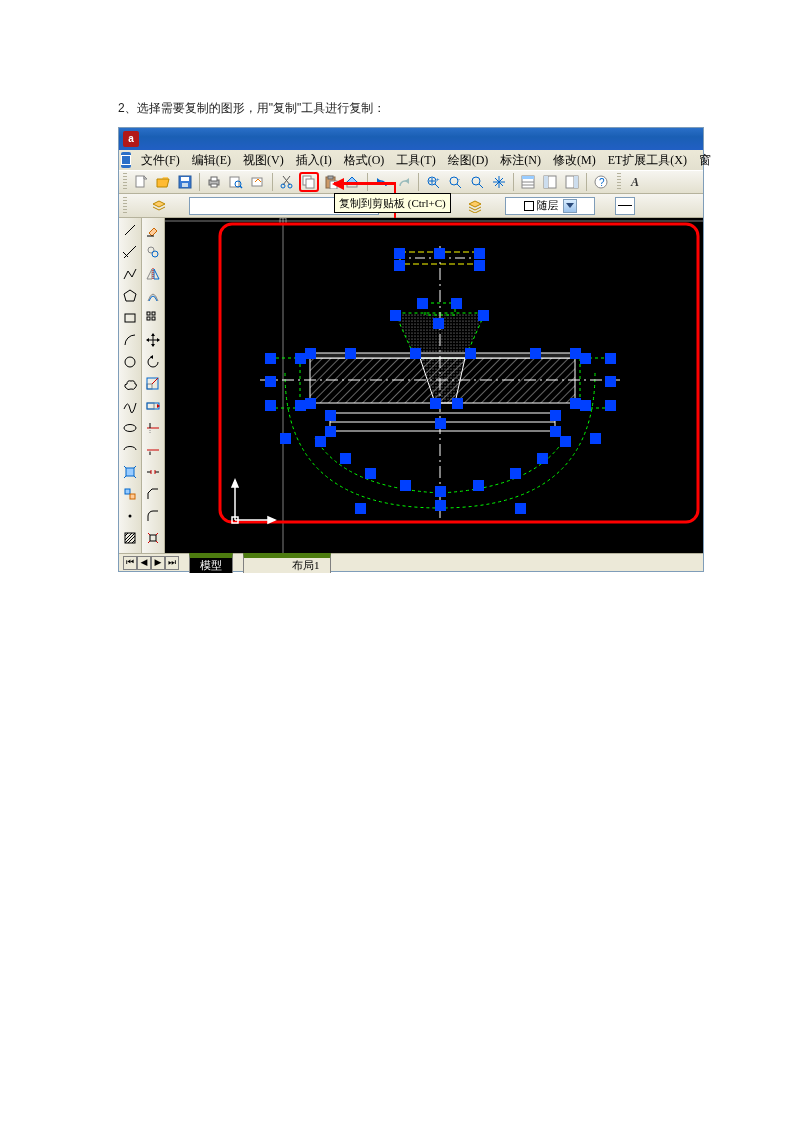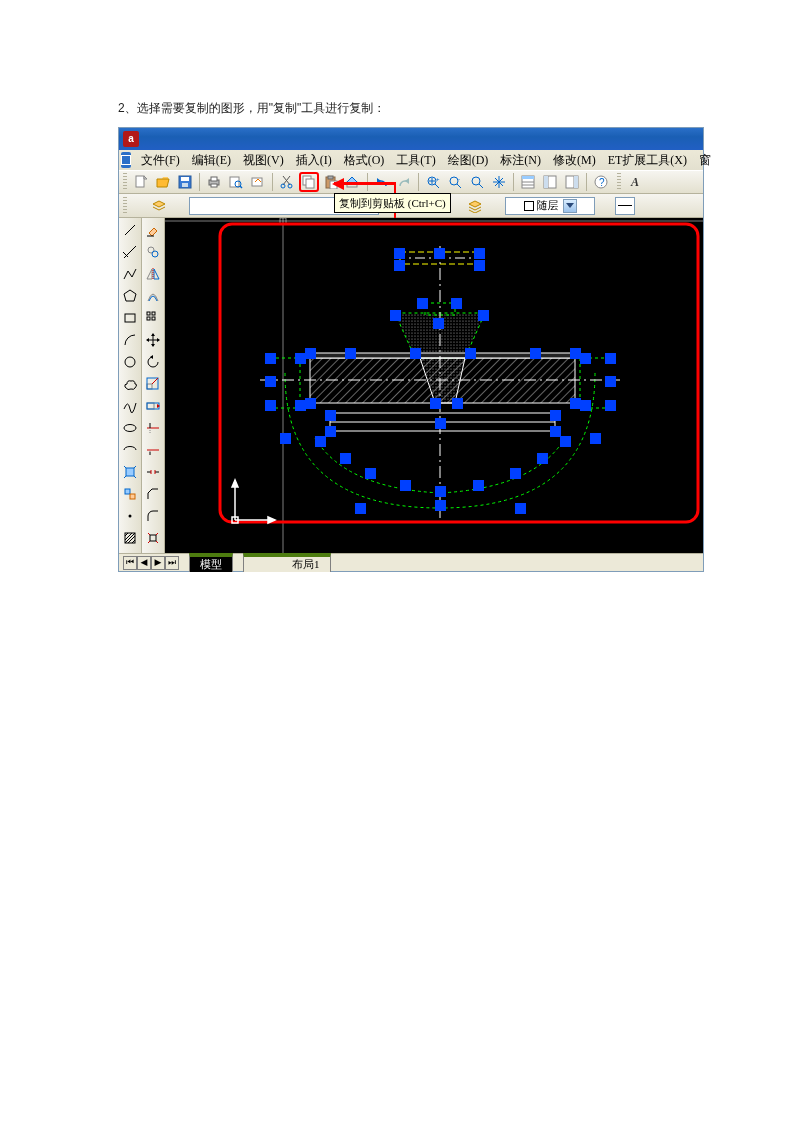--- a/index.html
+++ b/index.html
@@ -28,21 +28,21 @@
   .dd-arrow::after{content:"";border-left:4px solid transparent;border-right:4px solid transparent;border-top:5px solid #2a4a7a;}
   .workarea{display:flex;height:335px;background:#ece9d8;}
   .palette{width:23px;background:linear-gradient(90deg,#f6f5f0,#e3e0cf);border-right:1px solid #b5b29c;display:flex;flex-direction:column;align-items:center;padding:2px 0;gap:2px;}
   .palette .tb-btn{width:20px;height:20px;}
   .palette + .palette{border-right:1px solid #b5b29c;}
   .canvas-wrap{flex:1;position:relative;background:#000;overflow:hidden;}
   .canvas-wrap svg{position:absolute;inset:0;}
   .tabs{height:18px;background:#ece9d8;border-top:1px solid #b5b29c;display:flex;align-items:center;font:11px/1 "SimSun";}
   .tabs .nav{display:flex;gap:0;margin-left:4px;}
   .tabs .nav span{width:14px;height:14px;border:1px solid #808080;background:#ece9d8;display:inline-flex;align-items:center;justify-content:center;font-size:9px;}
-  .tabs .tab{padding:2px 10px;background:#fff;border-top:4px solid #4d7c0f;border-left:1px solid #808080;border-right:1px solid #808080;margin-left:10px;border-radius:0 0 0 0;}
+  .tabs .tab{padding:2px 10px;background:#fff;border-top:6px solid #4d7c0f;border-left:1px solid #808080;border-right:1px solid #808080;margin-left:10px;border-radius:0 0 0 0;}
   .tabs .tab.active{background:#000;color:#fff;}
   .red-arrow-h{position:absolute;height:0;border-top:3px solid #ff0000;}
   .red-arrow-h::before{content:"";position:absolute;left:-2px;top:-7px;border-right:12px solid #ff0000;border-top:6px solid transparent;border-bottom:6px solid transparent;}
   .red-arrow-v{position:absolute;width:0;border-left:2px solid #ff0000;}
   .ic{width:14px;height:14px;display:block;}
 </style>
 </head>
 <body>
 
 <div class="page">

